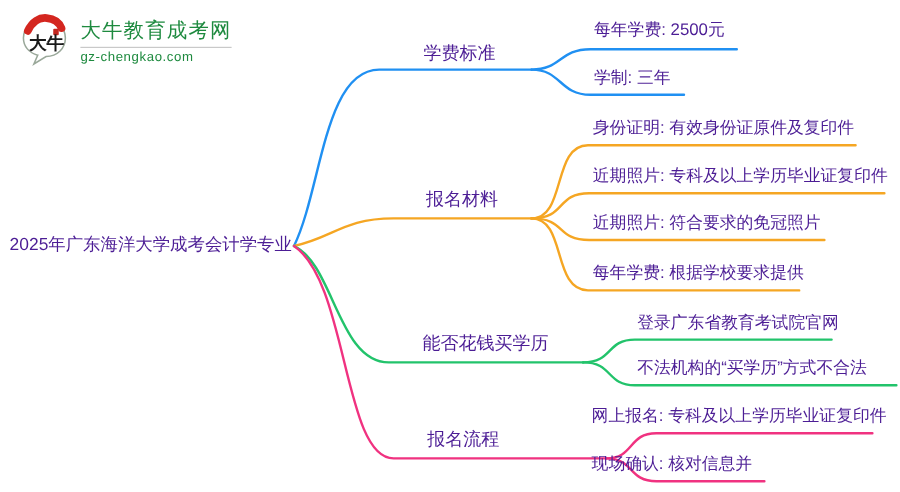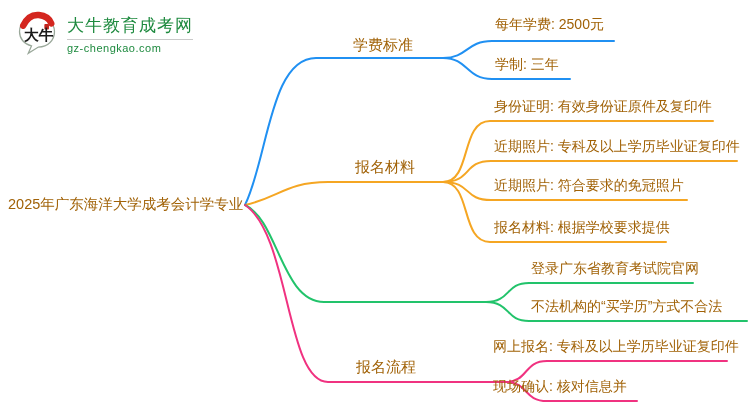--- a/index.html
+++ b/index.html
@@ -1,20 +1,20 @@
 <!DOCTYPE html>
 <html><head>
 <meta charset="utf-8">
 <style>
   html,body{margin:0;padding:0;background:#fff;}
   body{width:750px;height:410px;overflow:hidden;font-family:"Liberation Sans","DejaVu Sans",sans-serif;}
   .stage{position:relative;width:750px;height:410px;background:#fff;}
   svg.links{position:absolute;left:0;top:0;z-index:1;}
   svg.links path{fill:none;stroke-width:2;stroke-linecap:round;}
-  .node{position:absolute;z-index:2;color:#a16207;white-space:nowrap;line-height:1.2;}
+  .node{position:absolute;z-index:2;color:#4c1d95;white-space:nowrap;line-height:1.2;}
   .central{font-size:14.5px;}
   .branch{font-size:15px;}
   .child{font-size:14px;}
   .logo{position:absolute;left:14px;top:10px;display:flex;align-items:center;gap:7px;z-index:3;}
   .logo-text .site-name{color:#1e8a3f;font-size:17px;font-weight:normal;letter-spacing:1px;}
   .logo-text .logo-divider{height:1px;background:#c9c9c9;margin:2px 0 2px 0;}
   .logo-text .site-url{color:#1e8a3f;font-size:11px;font-weight:normal;letter-spacing:0.5px;}
 </style>
 </head>
 <body>
@@ -53,29 +53,30 @@
       <div class="site-name">大牛教育成考网</div>
       <div class="logo-divider"></div>
       <div class="site-url">gz-chengkao.com</div>
     </div>
   </div>
 
   <div class="node central" style="left:8px;top:196px">2025年广东海洋大学成考会计学专业</div>
 
   <div class="node branch" style="left:353px;top:36px">学费标准</div>
   <div class="node branch" style="left:355px;top:158px">报名材料</div>
+  <div class="node branch" style="left:352px;top:278px">能否花钱买学历</div>
   <div class="node branch" style="left:356px;top:358px">报名流程</div>
 
   <div class="node child" style="left:495px;top:16px">每年学费: 2500元</div>
   <div class="node child" style="left:495px;top:56px">学制: 三年</div>
 
   <div class="node child" style="left:494px;top:98px">身份证明: 有效身份证原件及复印件</div>
   <div class="node child" style="left:494px;top:138px">近期照片: 专科及以上学历毕业证复印件</div>
   <div class="node child" style="left:494px;top:177px">近期照片: 符合要求的免冠照片</div>
-  <div class="node child" style="left:494px;top:219px">报名材料: 根据学校要求提供</div>
+  <div class="node child" style="left:494px;top:219px">每年学费: 根据学校要求提供</div>
 
   <div class="node child" style="left:531px;top:260px">登录广东省教育考试院官网</div>
   <div class="node child" style="left:531px;top:298px">不法机构的“买学历”方式不合法</div>
 
   <div class="node child" style="left:493px;top:338px">网上报名: 专科及以上学历毕业证复印件</div>
   <div class="node child" style="left:493px;top:378px">现场确认: 核对信息并</div>
 
 </div>
 
 </body></html>

